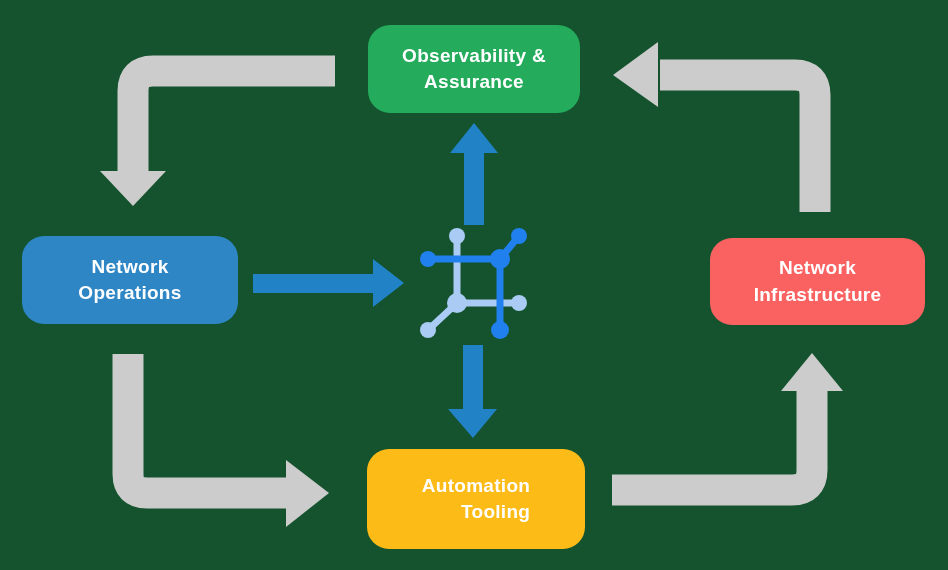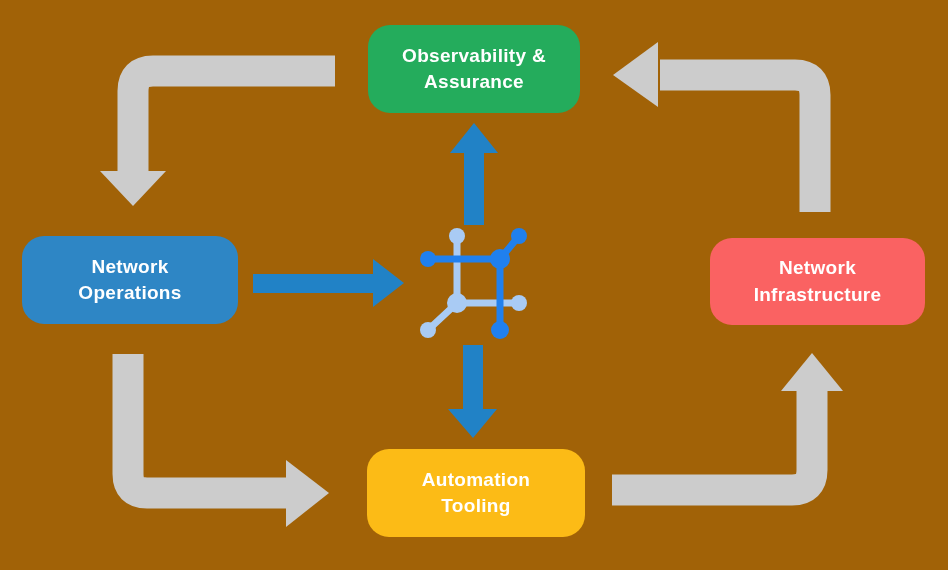--- a/index.html
+++ b/index.html
@@ -1,39 +1,39 @@
 <!DOCTYPE html>
 <html><head>
 <meta charset="utf-8">
 <style>
   html,body{margin:0;padding:0;background:#000;}
   #canvas{
     position:relative;
     width:948px;height:570px;
-    background:#a16207;
+    background:#14532d;
     overflow:hidden;
     font-family:"Liberation Sans",sans-serif;
   }
   .node{
     position:absolute;
     display:flex;align-items:center;justify-content:center;
     text-align:center;
     color:#ffffff;
     font-size:19px;
     font-weight:700;
     line-height:1.38;
     letter-spacing:.3px;
     white-space:pre-line;
     border-radius:22px;
     box-sizing:border-box;
   }
   .node-observability{left:368px;top:25px;width:212px;height:88px;}
   .node-operations{left:22px;top:236px;width:216px;height:88px;}
   .node-infrastructure{left:710px;top:238px;width:215px;height:87px;}
-  .node-automation{left:367px;top:449px;width:218px;height:88px;}
+  .node-automation{left:367px;top:449px;width:218px;height:100px;text-align:right;}
   .arrow, .hub-icon{position:absolute;display:block;}
   .arrow-cycle-tl{left:95px;top:50px;}
   .arrow-cycle-bl{left:110px;top:350px;}
   .arrow-cycle-br{left:608px;top:348px;}
   .arrow-cycle-tr{left:605px;top:38px;}
   .arrow-hub-right{left:250px;top:255px;}
   .arrow-hub-up{left:446px;top:120px;}
   .arrow-hub-down{left:446px;top:343px;}
   .hub-icon{left:411px;top:218px;}
 </style>

